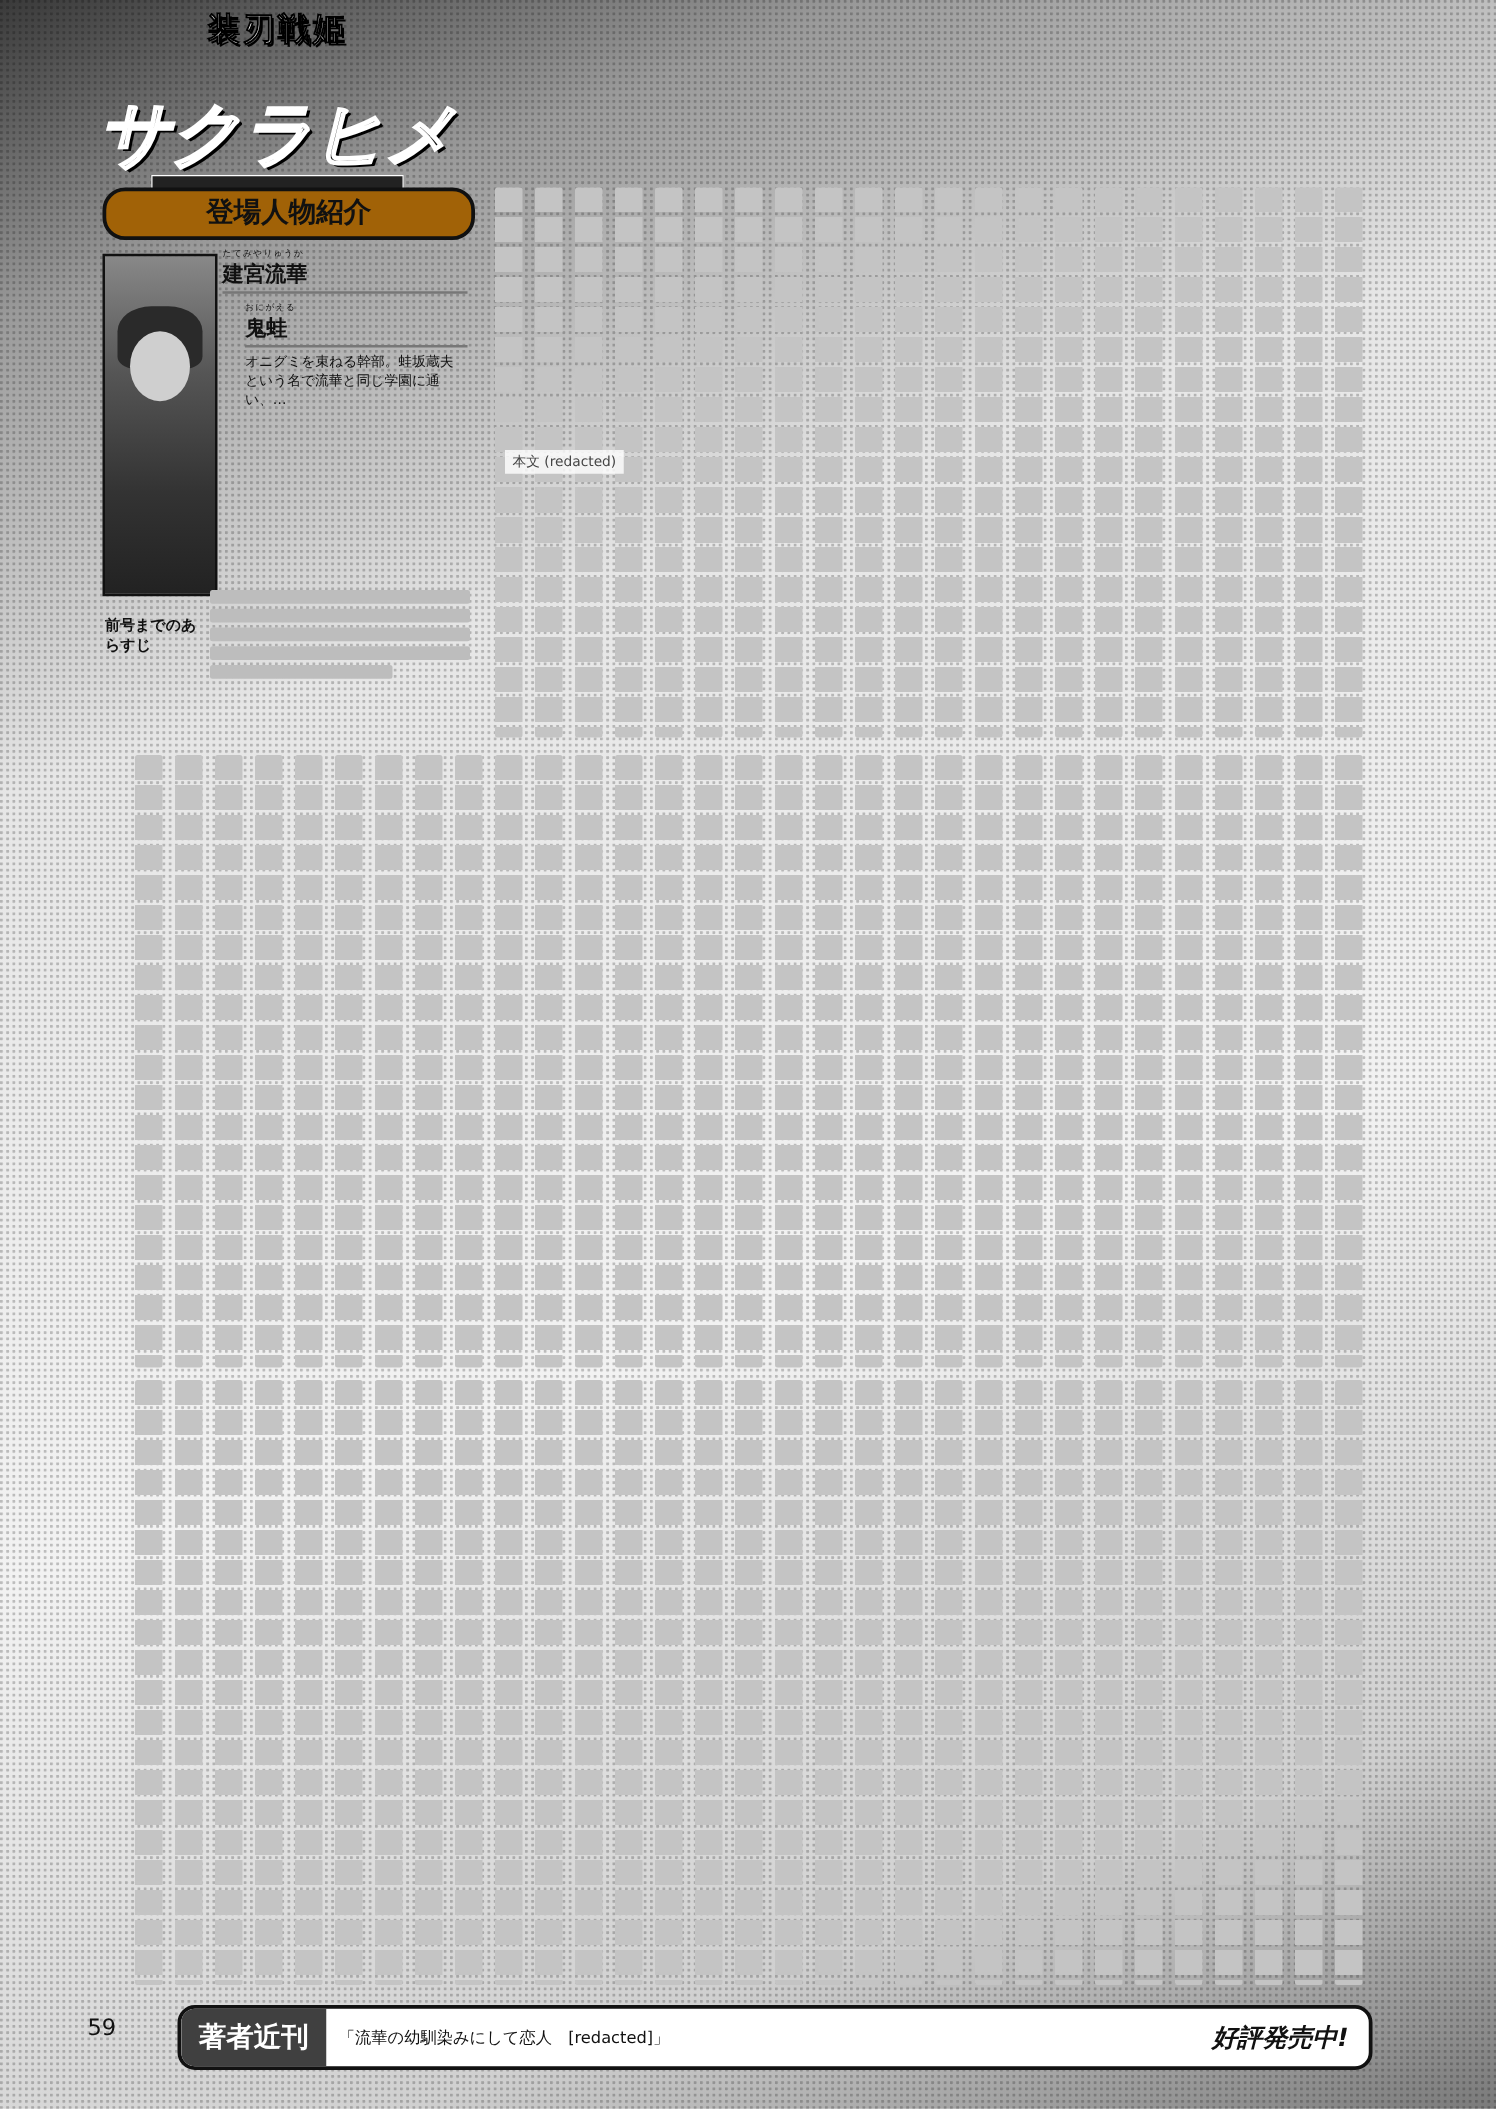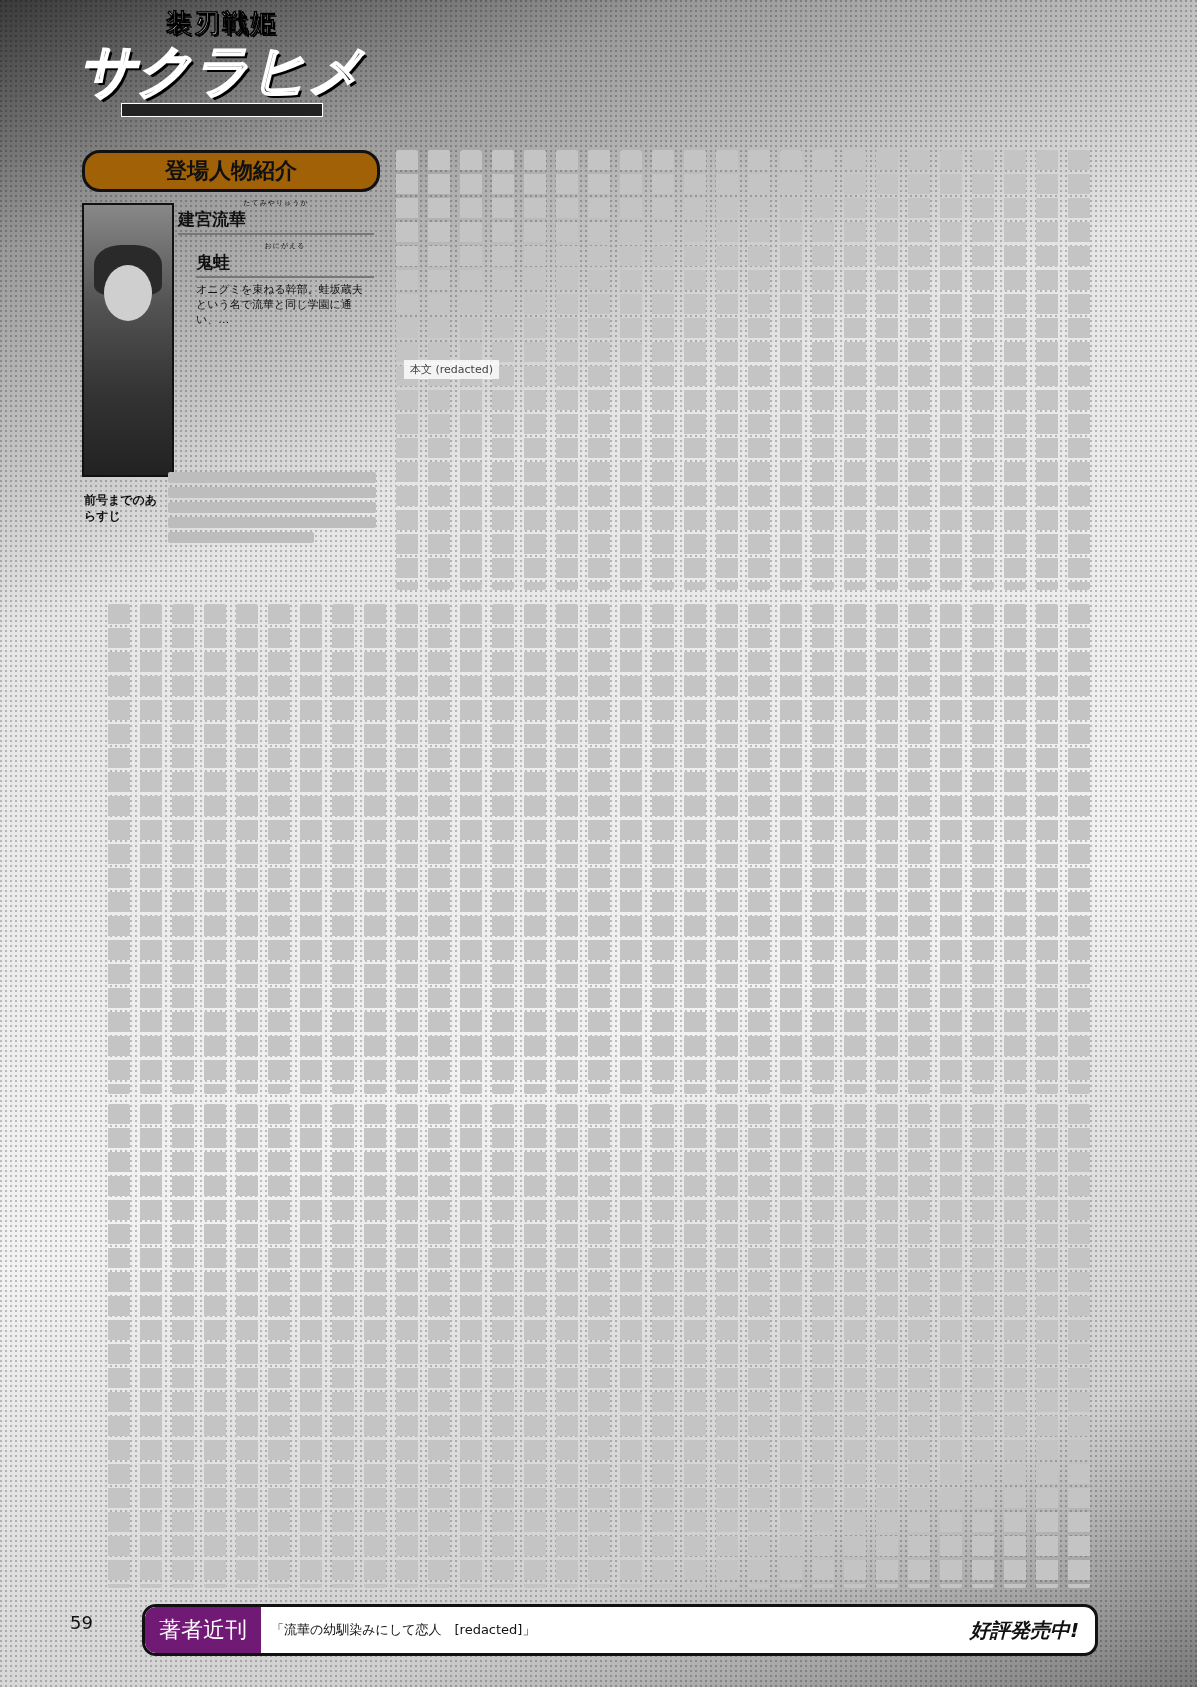--- a/index.html
+++ b/index.html
@@ -5,47 +5,47 @@
   html,body{margin:0;padding:0;}
   body{width:1197px;height:1687px;position:relative;overflow:hidden;
     font-family:"DejaVu Sans","Liberation Sans",sans-serif;color:#111;
     background:
       radial-gradient(circle at 1px 1px, rgba(0,0,0,.22) 1.1px, transparent 1.6px) 0 0/5px 5px,
       linear-gradient(160deg,#3a3a3a 0%,#9a9a9a 12%,#e6e6e6 30%,#f2f2f2 60%,#d0d0d0 85%,#7a7a7a 100%);}
   .logo{position:absolute;left:72px;top:6px;width:300px;height:118px;text-align:center;}
   .logo .kicker{font-size:26px;font-weight:normal;letter-spacing:2px;color:#fff;
     -webkit-text-stroke:1.5px #000;text-shadow:2px 2px 0 #000;}
   .logo .main{font-size:56px;font-weight:bold;font-style:italic;color:#111;line-height:60px;
-    -webkit-text-stroke:2px #fff;text-shadow:3px 3px 0 #000;}
+    -webkit-text-stroke:2px #fff;text-shadow:3px 3px 0 #000;margin-top:37px;}
   .logo .sub{display:inline-block;margin-top:2px;width:200px;height:12px;background:#222;border:1px solid #fff;}
   .cast-title{position:absolute;left:82px;top:150px;width:292px;height:36px;border:3px solid #111;
     border-radius:18px;background:#a16207;text-align:center;font-size:22px;font-weight:bold;line-height:36px;}
   .portrait{position:absolute;left:82px;top:203px;width:88px;height:270px;border:2px solid #111;
     background:linear-gradient(180deg,#888 0%,#555 35%,#333 70%,#222 100%);}
   .portrait .face{position:absolute;left:20px;top:60px;width:48px;height:56px;border-radius:50%;background:#cfcfcf;}
   .portrait .hair{position:absolute;left:10px;top:40px;width:68px;height:50px;border-radius:40% 40% 20% 20%;background:#2a2a2a;}
   .cast{position:absolute;left:178px;top:198px;width:196px;}
   .cast .entry{margin-bottom:6px;}
-  .cast .ruby{font-size:7px;letter-spacing:1px;text-align:center;}
+  .cast .ruby{font-size:7px;letter-spacing:1px;}
   .cast .name{font-size:17px;font-weight:bold;border-bottom:2px solid #777;padding-bottom:2px;margin-bottom:4px;}
   .cast .desc{font-size:11px;line-height:15px;}
   .cast .indent{margin-left:18px;}
   .synopsis-label{position:absolute;left:84px;top:492px;width:80px;font-size:12px;font-weight:bold;line-height:16px;}
   .synopsis{position:absolute;left:168px;top:468px;width:208px;}
   .redact{background:#bdbdbd;height:11px;margin:4px 0;border-radius:2px;}
   .tier{position:absolute;display:flex;flex-direction:row-reverse;gap:10px;}
   .tier .col{width:22px;background:repeating-linear-gradient(180deg,#c4c4c4 0 20px,transparent 20px 24px);border-radius:2px;}
   .tier-top{left:382px;top:150px;width:708px;height:440px;}
   .tier-mid{left:92px;top:604px;width:998px;height:490px;}
   .tier-bot{left:92px;top:1104px;width:998px;height:484px;}
   .redact-note{position:absolute;left:404px;top:360px;font-size:11px;color:#444;background:rgba(255,255,255,.8);padding:2px 6px;}
   .pagenum{position:absolute;left:70px;top:1612px;font-size:18px;color:#111;}
   .banner{position:absolute;left:142px;top:1604px;width:950px;height:46px;border:3px solid #111;
     border-radius:14px;background:#fff;display:flex;align-items:center;overflow:hidden;}
-  .banner .label{background:#701a75;color:#fff;font-weight:normal;font-size:22px;height:100%;
+  .banner .label{background:#404040;color:#fff;font-weight:bold;font-size:22px;height:100%;
     display:flex;align-items:center;padding:0 14px;border-radius:10px 0 0 10px;}
   .banner .book{font-size:13px;margin-left:10px;flex:1;}
   .banner .sale{font-size:20px;font-weight:bold;font-style:italic;margin-right:16px;}
 </style>
 </head>
 <body>
 
 <div class="logo">
   <div class="kicker">装刃戦姫</div>
   <div class="main">サクラヒメ</div>

